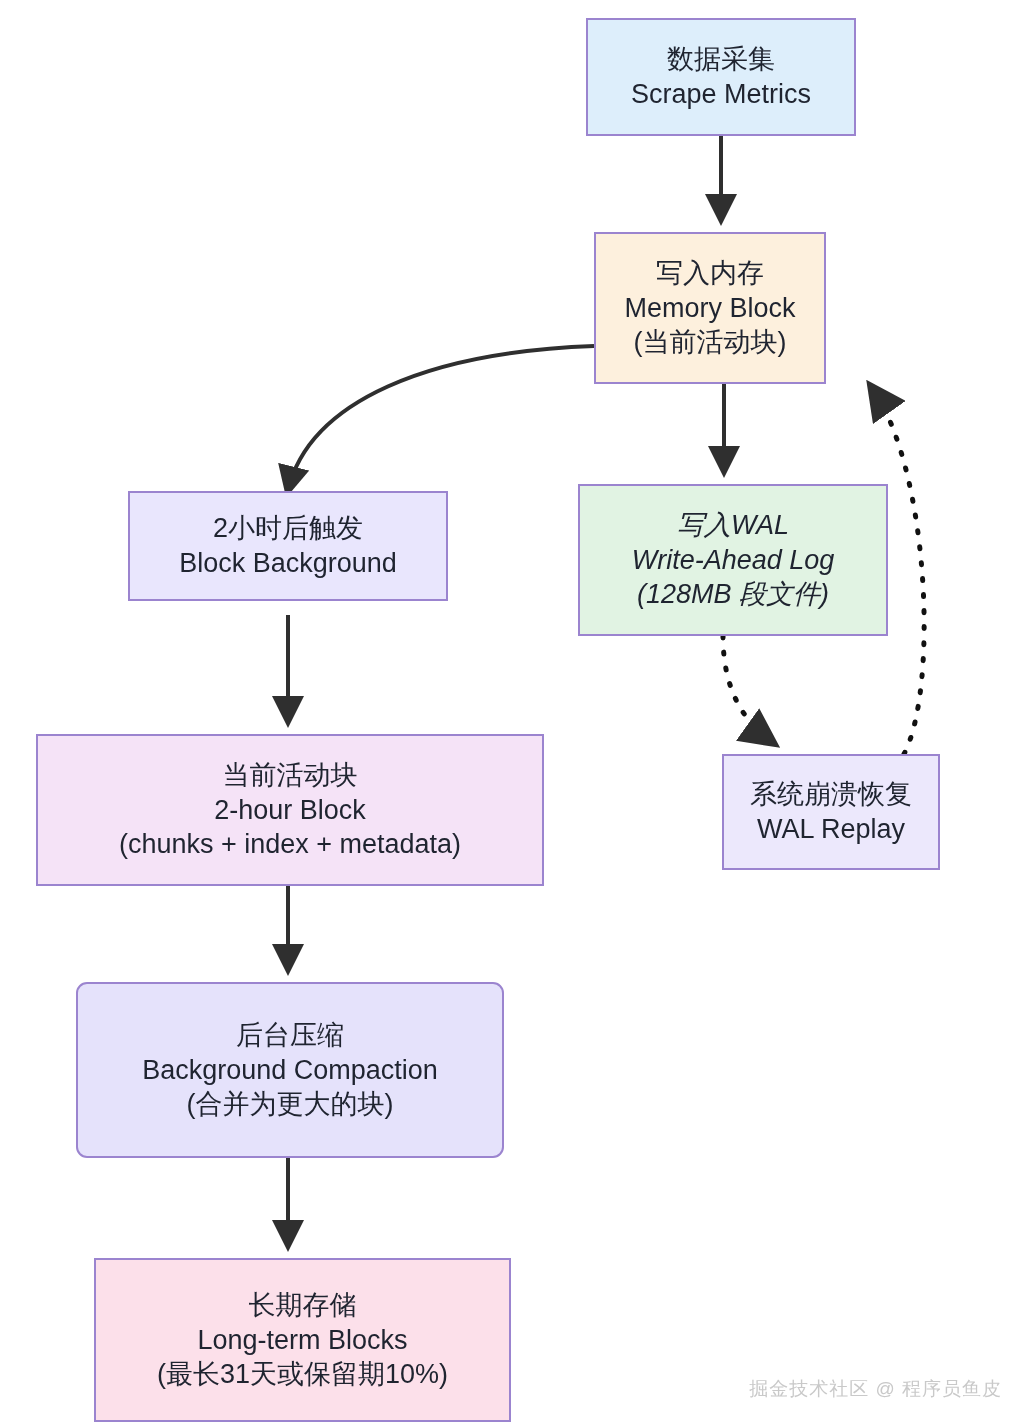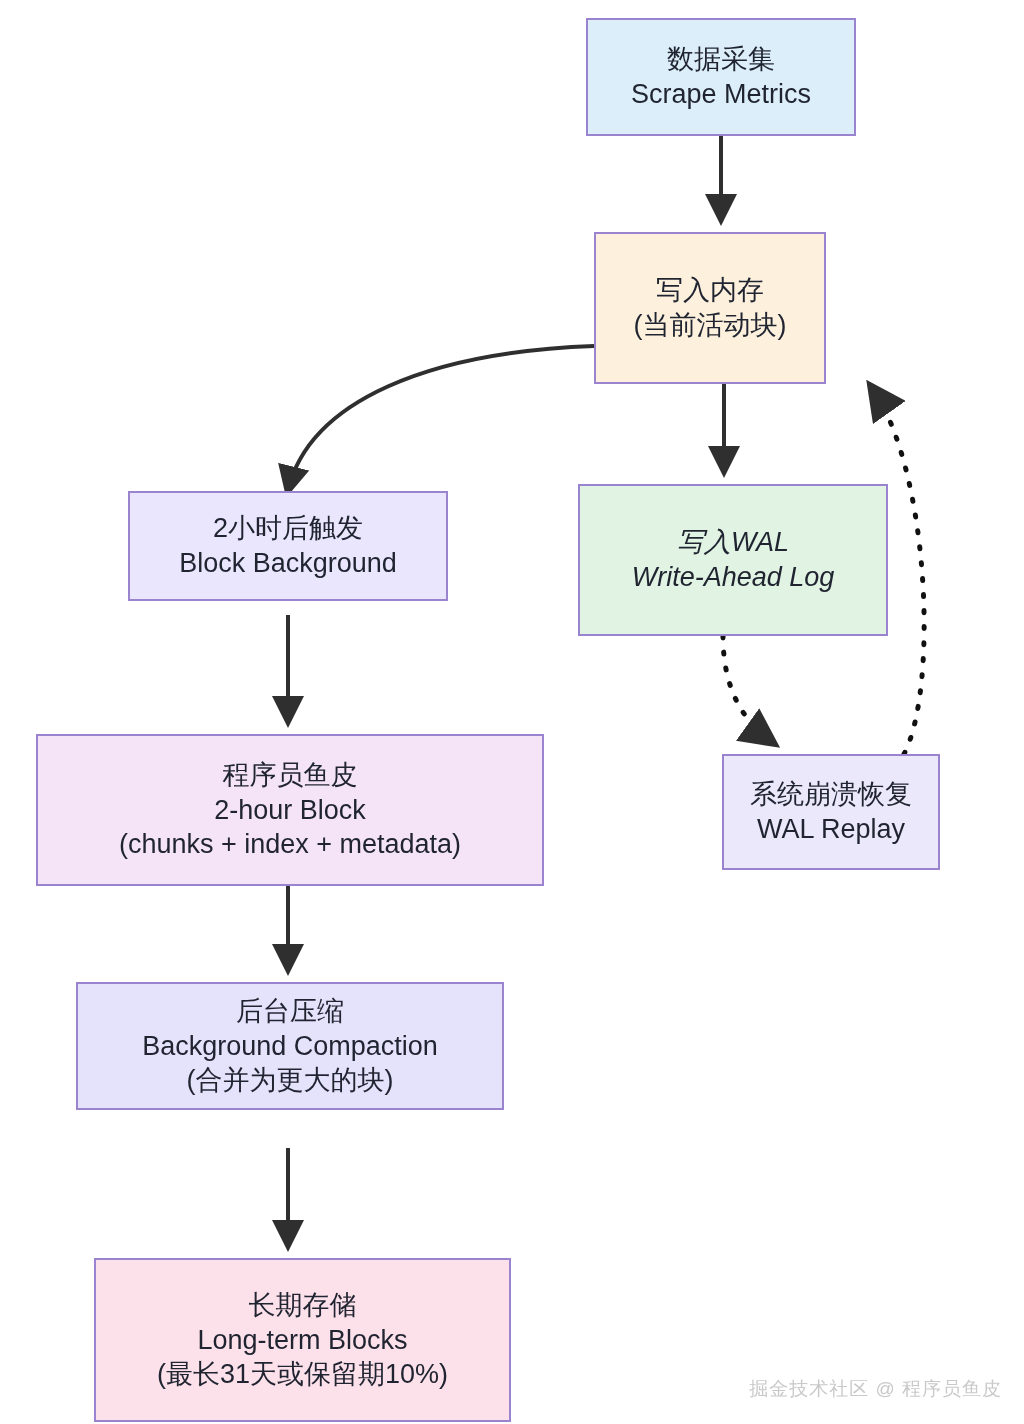--- a/index.html
+++ b/index.html
@@ -38,21 +38,21 @@
     padding: 20px 8px;
   }
   .node .line { display: block; white-space: nowrap; }
 
   .n-scrape      { left: 586px;  top: 18px;   width: 270px; height: 118px; background: #ddeefb; }
   .n-memory      { left: 594px;  top: 232px;  width: 232px; height: 152px; background: #fdf0dd; }
   .n-wal         { left: 578px;  top: 484px;  width: 310px; height: 152px; background: #e1f3e3; font-style: italic; }
   .n-replay      { left: 722px;  top: 754px;  width: 218px; height: 116px; background: #ece8fc; }
   .n-blockcomp   { left: 128px;  top: 491px;  width: 320px; height: 110px; background: #e9e6fd; }
   .n-persist     { left: 36px;   top: 734px;  width: 508px; height: 152px; background: #f5e3f7; }
-  .n-bgcomp      { left: 76px;   top: 982px;  width: 428px; height: 128px; background: #e5e2fb; }
+  .n-bgcomp      { left: 76px;   top: 982px;  width: 428px; height: 176px; background: #e5e2fb; border-radius: 11px; }
   .n-longterm    { left: 94px;   top: 1258px; width: 417px; height: 164px; background: #fce0ea; }
 
   .watermark {
     position: absolute;
     right: 22px;
     bottom: 22px;
     font-size: 19px;
     color: #c9c9c9;
     letter-spacing: 1px;
     white-space: nowrap;
@@ -87,40 +87,42 @@
     <path d="M 288 1148 L 288 1244" stroke="#2f2f2f" stroke-width="4" fill="none" marker-end="url(#arrow)"></path>
   </svg>
 
   <div class="node n-scrape">
     <span class="line">数据采集</span>
     <span class="line">Scrape Metrics</span>
   </div>
 
   <div class="node n-memory">
     <span class="line">写入内存</span>
+    <span class="line">Memory Block</span>
     <span class="line">(当前活动块)</span>
   </div>
 
   <div class="node n-wal">
     <span class="line">写入WAL</span>
     <span class="line">Write-Ahead Log</span>
+    <span class="line">(128MB 段文件)</span>
   </div>
 
   <div class="node n-replay">
     <span class="line">系统崩溃恢复</span>
     <span class="line">WAL Replay</span>
   </div>
 
   <div class="node n-blockcomp">
     <span class="line">2小时后触发</span>
     <span class="line">Block Background</span>
   </div>
 
   <div class="node n-persist">
-    <span class="line">程序员鱼皮</span>
+    <span class="line">当前活动块</span>
     <span class="line">2-hour Block</span>
     <span class="line">(chunks + index + metadata)</span>
   </div>
 
   <div class="node n-bgcomp">
     <span class="line">后台压缩</span>
     <span class="line">Background Compaction</span>
     <span class="line">(合并为更大的块)</span>
   </div>
 

